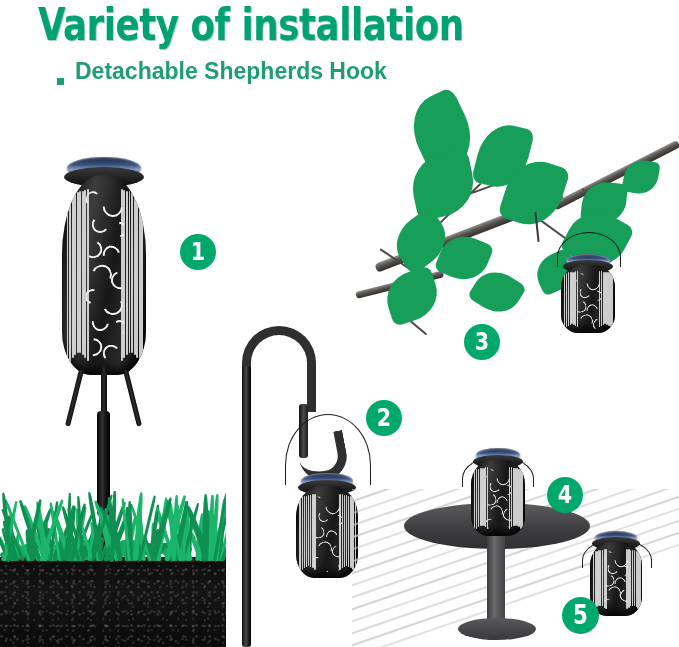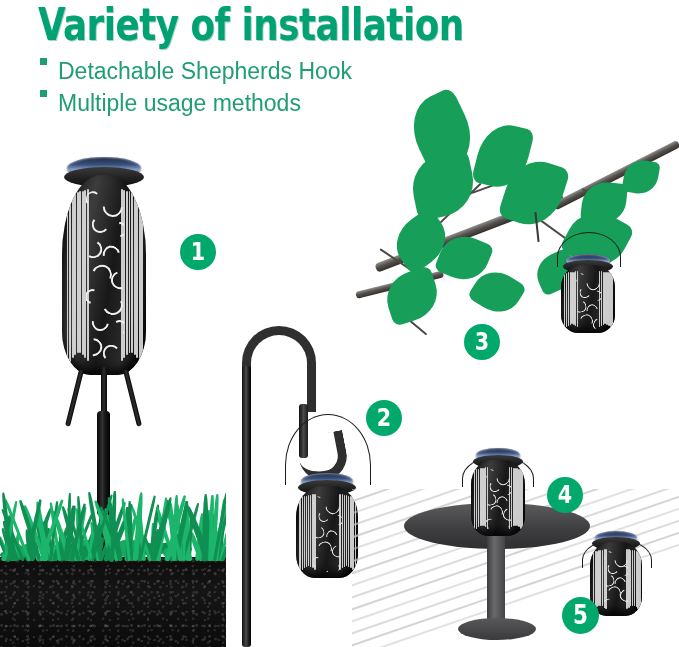--- a/index.html
+++ b/index.html
@@ -8,21 +8,21 @@
 
   
   #title{
     position:absolute;left:38px;top:-2px;
     font-family:"DejaVu Sans Condensed","Liberation Sans Narrow","Liberation Sans",sans-serif;
     font-weight:bold;font-size:45px;line-height:54px;letter-spacing:-0.5px;
     color:#00a273;white-space:nowrap;
     transform:scaleX(0.88);transform-origin:left center;
     text-shadow:1px 1px 0 rgba(0,120,84,.35);
   }
-  .bullet-row{position:absolute;left:40px;display:flex;align-items:flex-start;white-space:nowrap;}
+  .bullet-row{position:absolute;left:57px;display:flex;align-items:flex-end;white-space:nowrap;font-weight:bold;}
   #b0{top:58px;}
   #b1{top:90px;}
   .bullet-sq{width:7px;height:7px;background:#1f9e72;margin-right:11px;flex:0 0 auto;}
   .bullet-tx{font-size:23px;color:#1f9e72;font-family:"Liberation Sans",sans-serif;}
 
   
   .badge{
     position:absolute;border-radius:50%;background:#00a86b;
     color:#ffffff;font-weight:bold;text-align:center;
     font-family:"DejaVu Sans Condensed","Liberation Sans",sans-serif;
@@ -128,24 +128,20 @@
 </head>
 <body>
 
 <div id="stage">
 
   <div id="title">Variety of installation</div>
 
   <div class="bullet-row" id="b0">
     <span class="bullet-sq"></span>
     <span class="bullet-tx">Detachable Shepherds Hook</span>
-  </div>
-  <div class="bullet-row" id="b1">
-    <span class="bullet-sq"></span>
-    <span class="bullet-tx">Multiple usage methods</span>
   </div>
 
   <div id="ground">
     <div id="soil"></div>
     <div id="grasswrap">
         <div class="gblade" style="left: 9.56727px; width: 3.2666px; height: 33.6974px; transform: rotate(-15.3918deg); background: rgb(15, 143, 81); z-index: 34;"></div>
         <div class="gblade" style="left: 95.3779px; width: 3.12213px; height: 24.8161px; transform: rotate(9.98196deg); background: rgb(15, 143, 81); z-index: 25;"></div>
         <div class="gblade" style="left: 164.807px; width: 3.62759px; height: 68.4645px; transform: rotate(15.1869deg); background: rgb(27, 181, 107); z-index: 68;"></div>
         <div class="gblade" style="left: 215.377px; width: 3.10114px; height: 62.1575px; transform: rotate(7.07283deg); background: rgb(27, 181, 107); z-index: 62;"></div>
         <div class="gblade" style="left: 64.1962px; width: 4.8983px; height: 55.8357px; transform: rotate(8.36878deg); background: rgb(15, 143, 81); z-index: 56;"></div>

